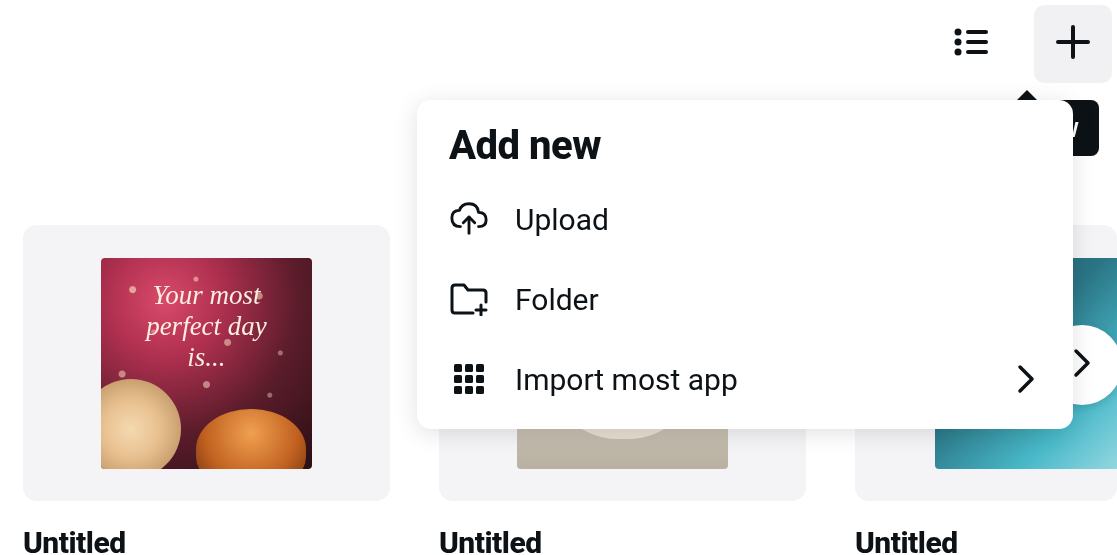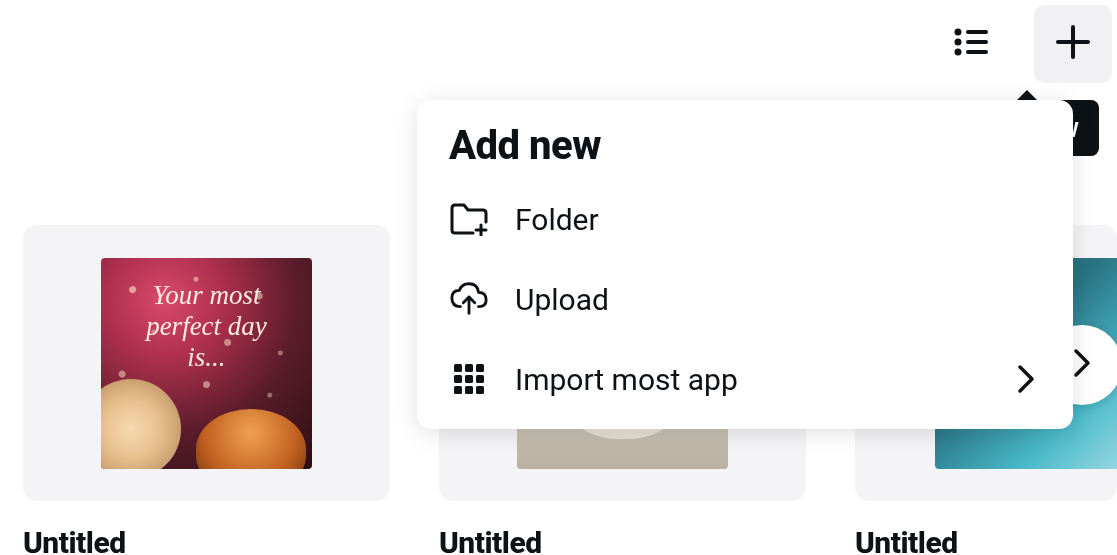--- a/index.html
+++ b/index.html
@@ -272,38 +272,38 @@
 
 <div class="tooltip">
   <span>Add new</span>
 </div>
 
 <div class="dropdown">
   <div class="dropdown-title">Add new</div>
 
   <div class="dropdown-item">
     <div class="dropdown-icon-wrap">
+      <svg width="42" height="36" viewBox="0 0 42 36">
+        <path d="M12 26 Q3 26 3 17 Q3 9 11 9 Q13 2 21 2 Q30 2 31 11 Q39 11 39 19 Q39 26 31 26" fill="none" stroke="#0d1216" stroke-width="3" stroke-linecap="round" stroke-linejoin="round"></path>
+        <line x1="21" y1="33" x2="21" y2="16" stroke="#0d1216" stroke-width="3" stroke-linecap="round"></line>
+        <polyline points="15,22 21,16 27,22" fill="none" stroke="#0d1216" stroke-width="3" stroke-linecap="round" stroke-linejoin="round"></polyline>
+      </svg>
+    </div>
+    <div class="dropdown-label">Upload</div>
+  </div>
+
+  <div class="dropdown-item">
+    <div class="dropdown-icon-wrap">
       <svg width="38" height="34" viewBox="0 0 38 34">
         <path d="M2 6 L2 28 Q2 31 5 31 L23 31 M2 6 Q2 3 5 3 L14 3 L18 8 L33 8 Q36 8 36 11 L36 20" fill="none" stroke="#0d1216" stroke-width="3" stroke-linecap="round" stroke-linejoin="round"></path>
         <line x1="31" y1="23" x2="31" y2="33" stroke="#0d1216" stroke-width="3" stroke-linecap="round"></line>
         <line x1="26" y1="28" x2="36" y2="28" stroke="#0d1216" stroke-width="3" stroke-linecap="round"></line>
       </svg>
     </div>
     <div class="dropdown-label">Folder</div>
-  </div>
-
-  <div class="dropdown-item">
-    <div class="dropdown-icon-wrap">
-      <svg width="42" height="36" viewBox="0 0 42 36">
-        <path d="M12 26 Q3 26 3 17 Q3 9 11 9 Q13 2 21 2 Q30 2 31 11 Q39 11 39 19 Q39 26 31 26" fill="none" stroke="#0d1216" stroke-width="3" stroke-linecap="round" stroke-linejoin="round"></path>
-        <line x1="21" y1="33" x2="21" y2="16" stroke="#0d1216" stroke-width="3" stroke-linecap="round"></line>
-        <polyline points="15,22 21,16 27,22" fill="none" stroke="#0d1216" stroke-width="3" stroke-linecap="round" stroke-linejoin="round"></polyline>
-      </svg>
-    </div>
-    <div class="dropdown-label">Upload</div>
   </div>
 
   <div class="dropdown-item">
     <div class="dropdown-icon-wrap">
       <svg width="32" height="32" viewBox="0 0 32 32">
         <rect x="1" y="1" width="8" height="8" rx="1.5" fill="#0d1216"></rect>
         <rect x="12" y="1" width="8" height="8" rx="1.5" fill="#0d1216"></rect>
         <rect x="23" y="1" width="8" height="8" rx="1.5" fill="#0d1216"></rect>
         <rect x="1" y="12" width="8" height="8" rx="1.5" fill="#0d1216"></rect>
         <rect x="12" y="12" width="8" height="8" rx="1.5" fill="#0d1216"></rect>

